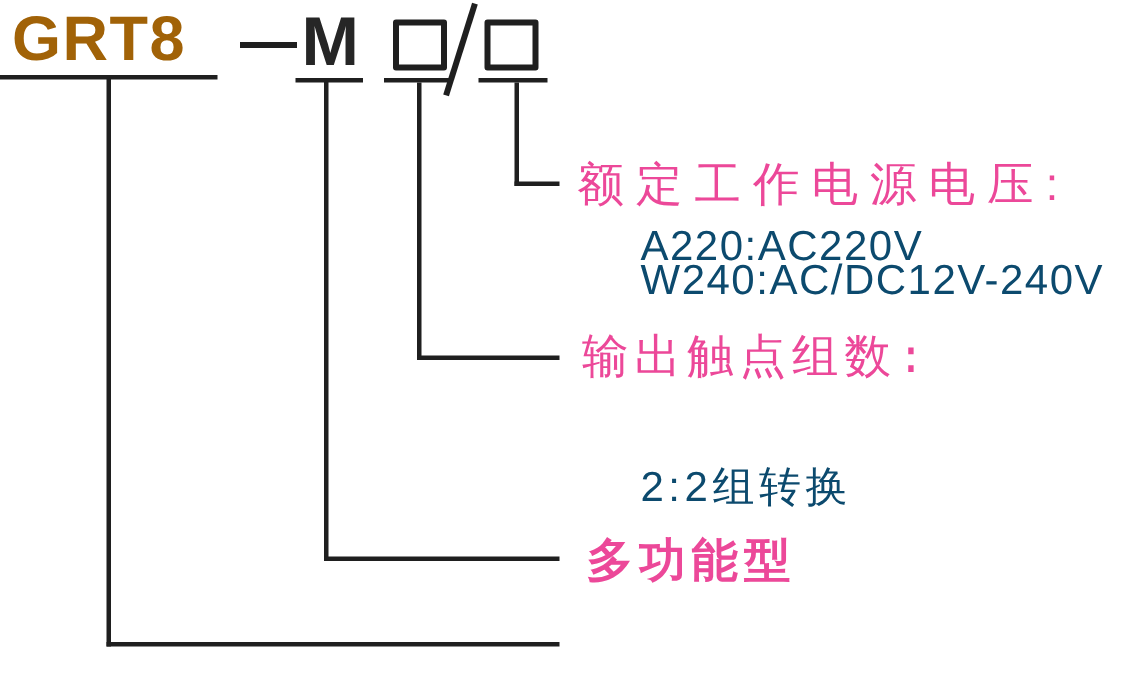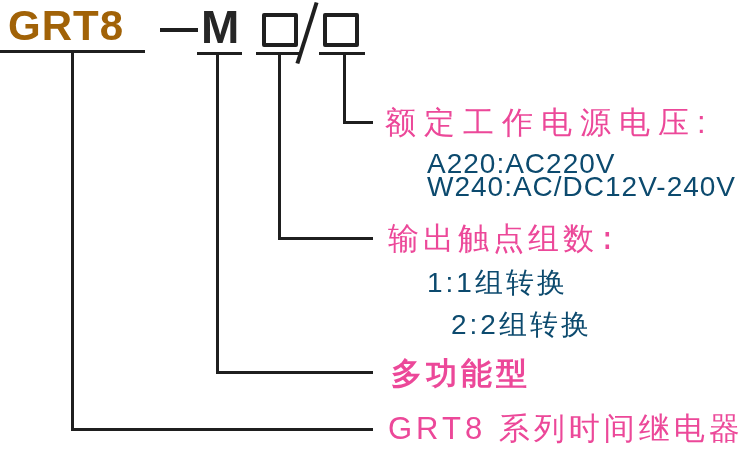--- a/index.html
+++ b/index.html
@@ -73,20 +73,18 @@
   <div class="hline" style="left:216px;top:371px;width:157px;"></div>
 
   <div class="vline" style="left:71px;top:52px;height:379px;"></div>
   <div class="hline" style="left:71px;top:428px;width:302px;"></div>
 
   <span class="callout-title" style="left:385px;top:107px;letter-spacing:8px;">额定工作电源电压:</span>
   <span class="callout-option" style="left:427px;top:150px;">A220:AC220V</span>
   <span class="callout-option" style="left:427px;top:173px;">W240:AC/DC12V-240V</span>
 
   <span class="callout-title" style="left:388px;top:225px;font-family:Liberation Mono, monospace;">输出触点组数:</span>
-  <span class="callout-option" style="left:427px;top:269px;letter-spacing:3px;">1:1组转换</span>
-  <span class="callout-option" style="left:427px;top:311px;letter-spacing:3px;margin-left:24px;">2:2组转换</span>
+  <span class="callout-option" style="left:427px;top:311px;letter-spacing:3px;">2:2组转换</span>
 
   <span class="callout-title" style="left:391px;top:358px;font-weight:bold;">多功能型</span>
 
-  <span class="callout-title" style="left:388px;top:413px;">GRT8 系列时间继电器</span>
 
 </div>
 
 </body></html>

